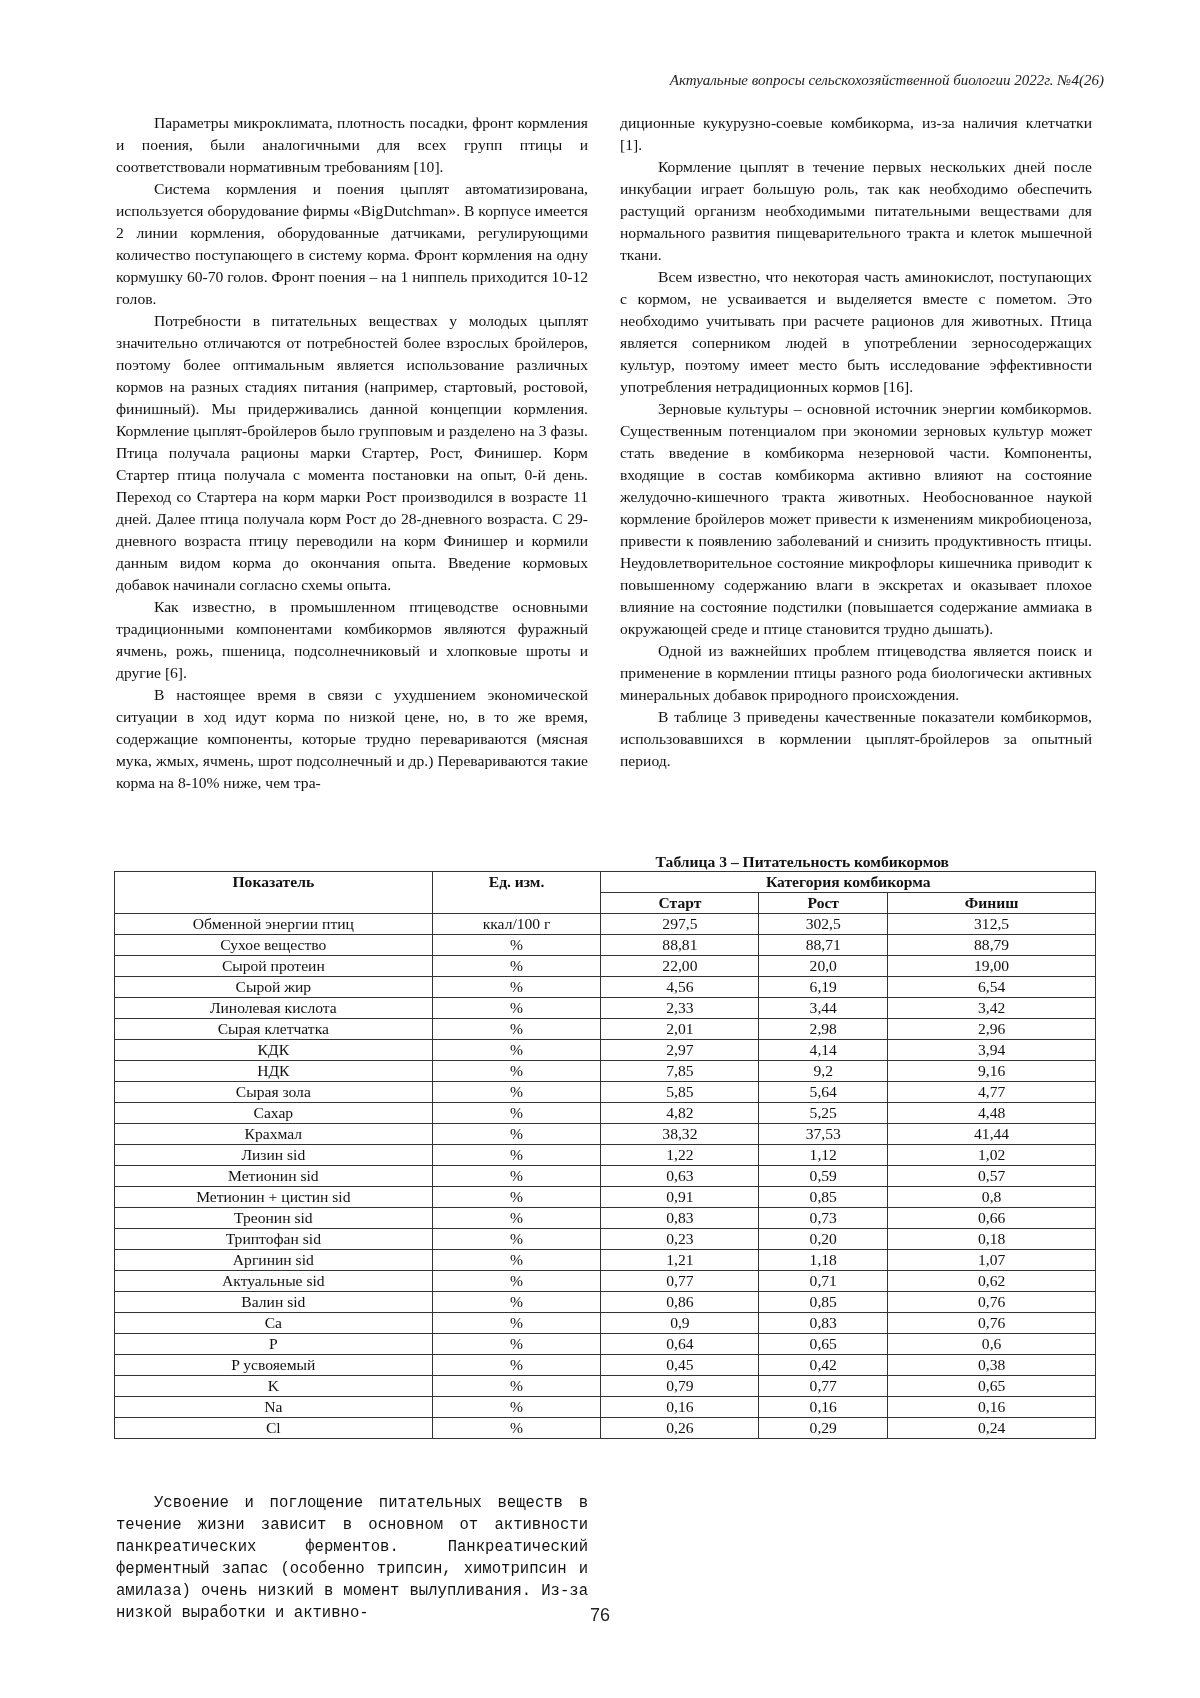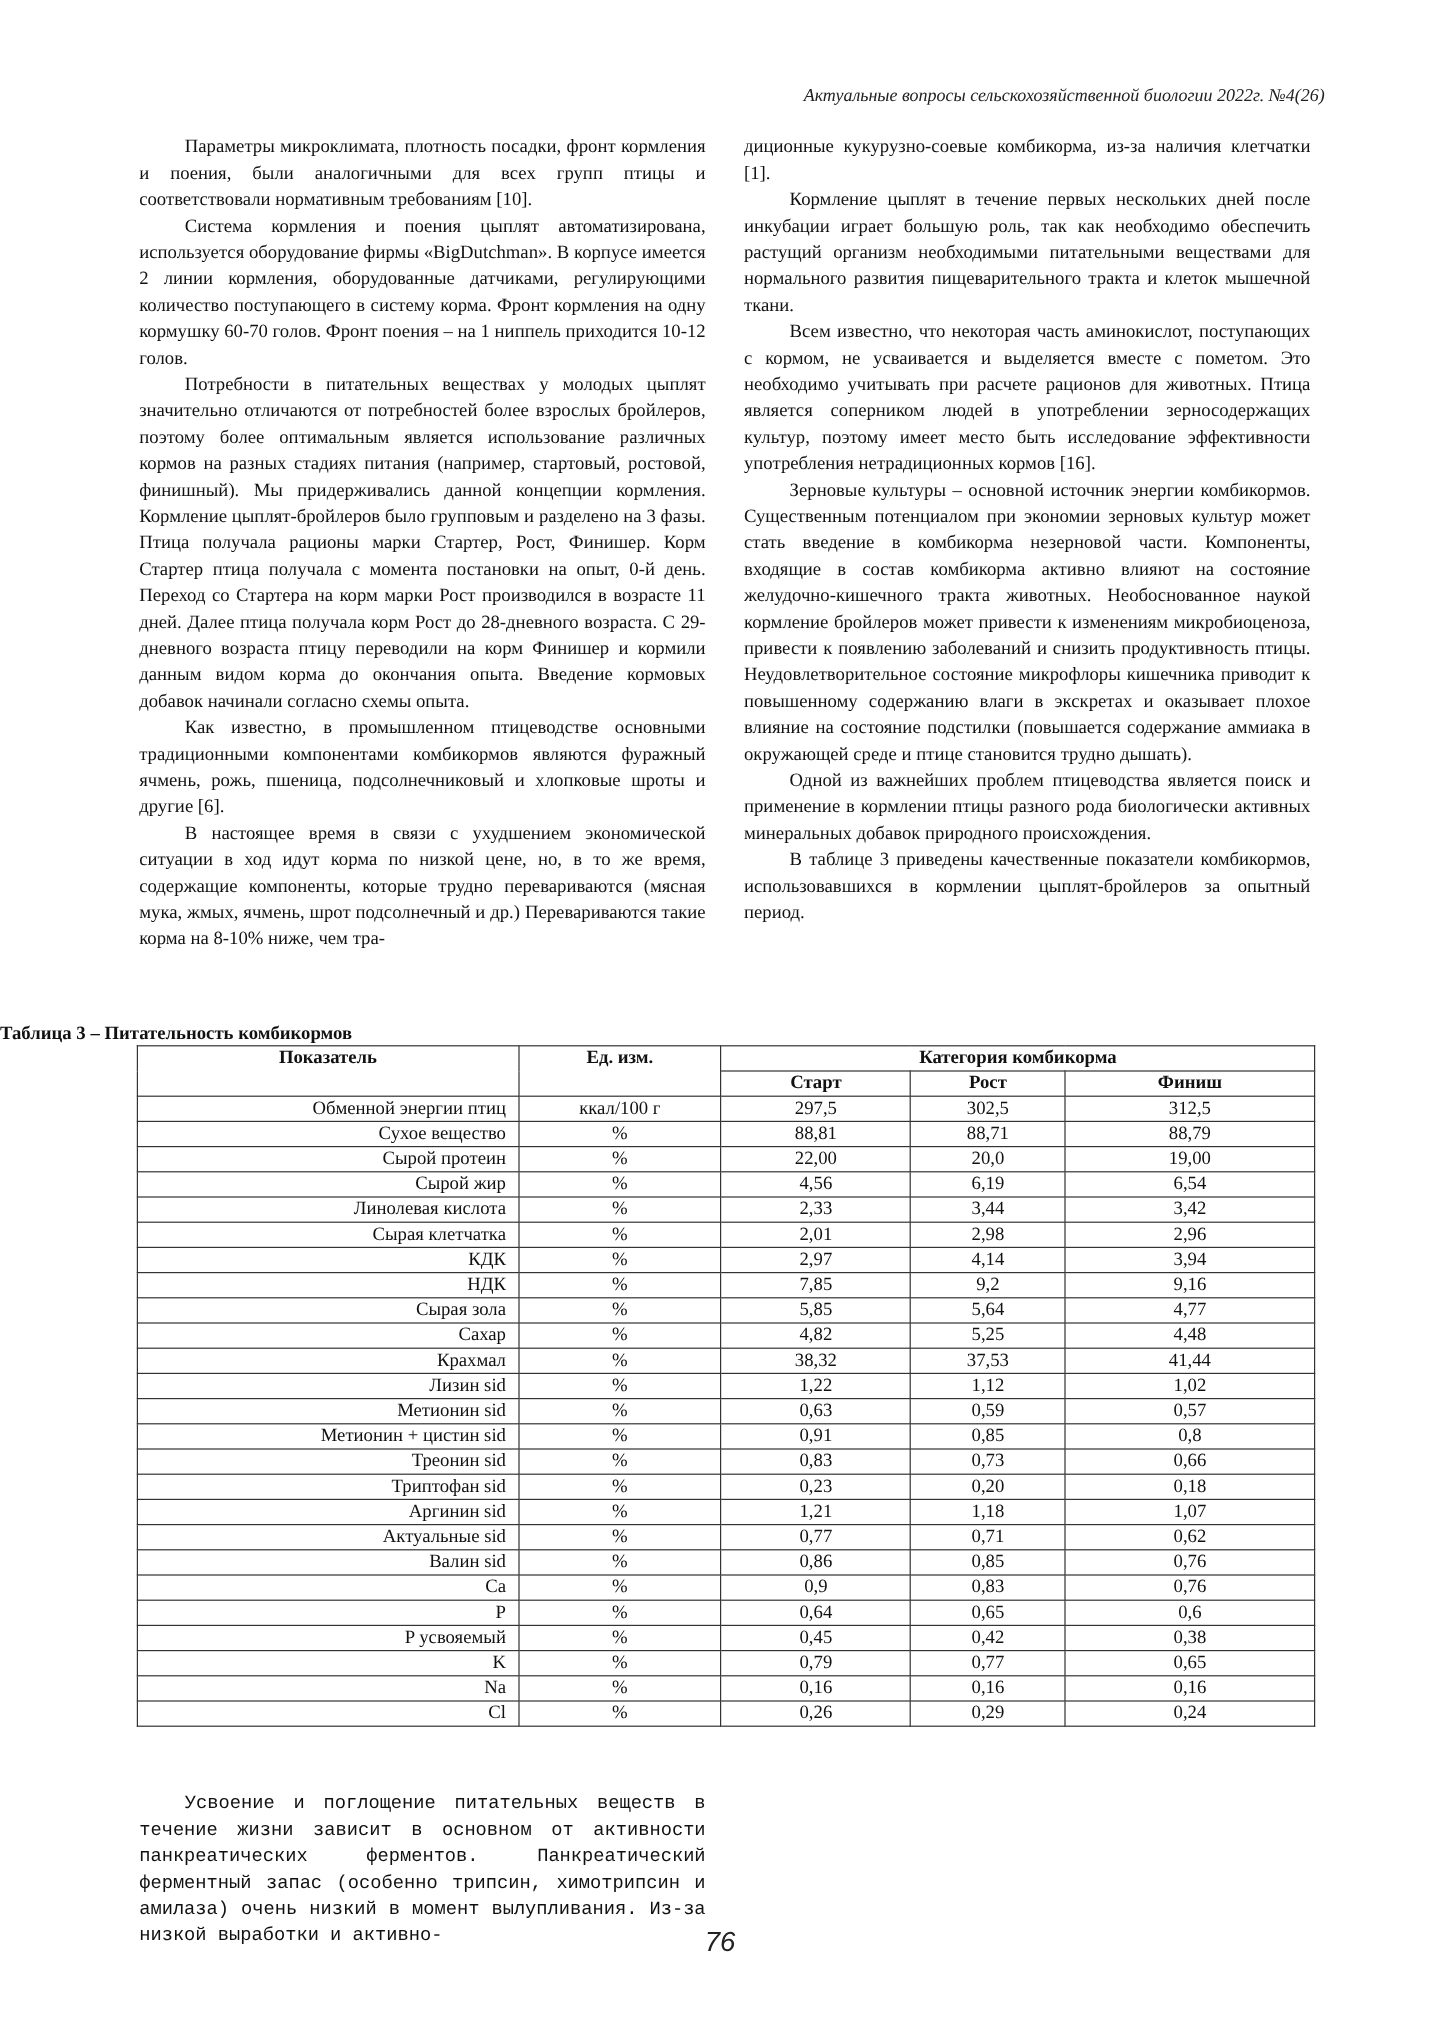--- a/index.html
+++ b/index.html
@@ -6,32 +6,32 @@
   body { width: 1200px; height: 1698px; position: relative; overflow: hidden;
          font-family: "Liberation Serif", "DejaVu Serif", serif; color: #111; }
   .running-head { position: absolute; top: 72px; right: 96px; font-style: italic;
                   font-size: 15px; color: #222; }
   .cols { position: absolute; left: 116px; width: 976px; display: flex; justify-content: space-between; }
   .cols.top { top: 112px; }
   .cols.bottom { top: 1492px; font-family: Liberation Mono, monospace; }
   .col { width: 472px; font-size: 15.6px; line-height: 22px; text-align: justify; }
   .col p { margin: 0; text-indent: 38px; hyphens: manual; }
   .col p.cont { text-indent: 0; }
-  .table-caption { position: absolute; top: 853px; left: 0; width: 949px; text-align: left;
+  .table-caption { position: absolute; top: 853px; left: 0; width: 949px; text-align: right;
                    font-weight: bold; font-size: 15.6px; }
   table.nut { position: absolute; top: 871px; left: 114px; width: 982px; border-collapse: collapse;
               font-size: 15.6px; line-height: 20px; }
   table.nut td, table.nut th { border: 1.5px solid #333; padding: 0 10px; font-weight: normal; }
   table.nut th { text-align: center; height: 20px; font-weight: bold; }
-  table.nut td.name { text-align: right; margin-left: 28px; }
+  table.nut td.name { text-align: center; margin-left: 28px; }
   table.nut td.num { text-align: center; }
   col.c1 { width: 318px; } col.c2 { width: 169px; } col.c3 { width: 158px; }
   col.c4 { width: 129px; } col.c5 { width: 208px; }
   .page-number { position: absolute; top: 1605px; left: 0; width: 1200px; text-align: center;
-                 font-family: "Liberation Sans", "DejaVu Sans", sans-serif; font-size: 23px; color: #222; font-style: italic; }
+                 font-family: "Liberation Sans", "DejaVu Sans", sans-serif; font-size: 18px; color: #222; }
 </style>
 </head>
 <body>
 
 <div class="running-head">Актуальные вопросы сельскохозяйственной биологии 2022г. №4(26)</div>
 
 <div class="cols top">
   <div class="col">
     <p>Параметры микроклимата, плотность посадки, фронт кормления и поения, были аналогичными для всех групп птицы и соответствовали нормативным требованиям [10].</p>
     <p>Система кормления и поения цыплят автоматизирована, используется оборудование фирмы «BigDutchman». В корпусе имеется 2 линии кормления, оборудованные датчиками, регулирующими количество поступающего в систему корма. Фронт кормления на одну кормушку 60-70 голов. Фронт поения – на 1 ниппель приходится 10-12 голов.</p>

